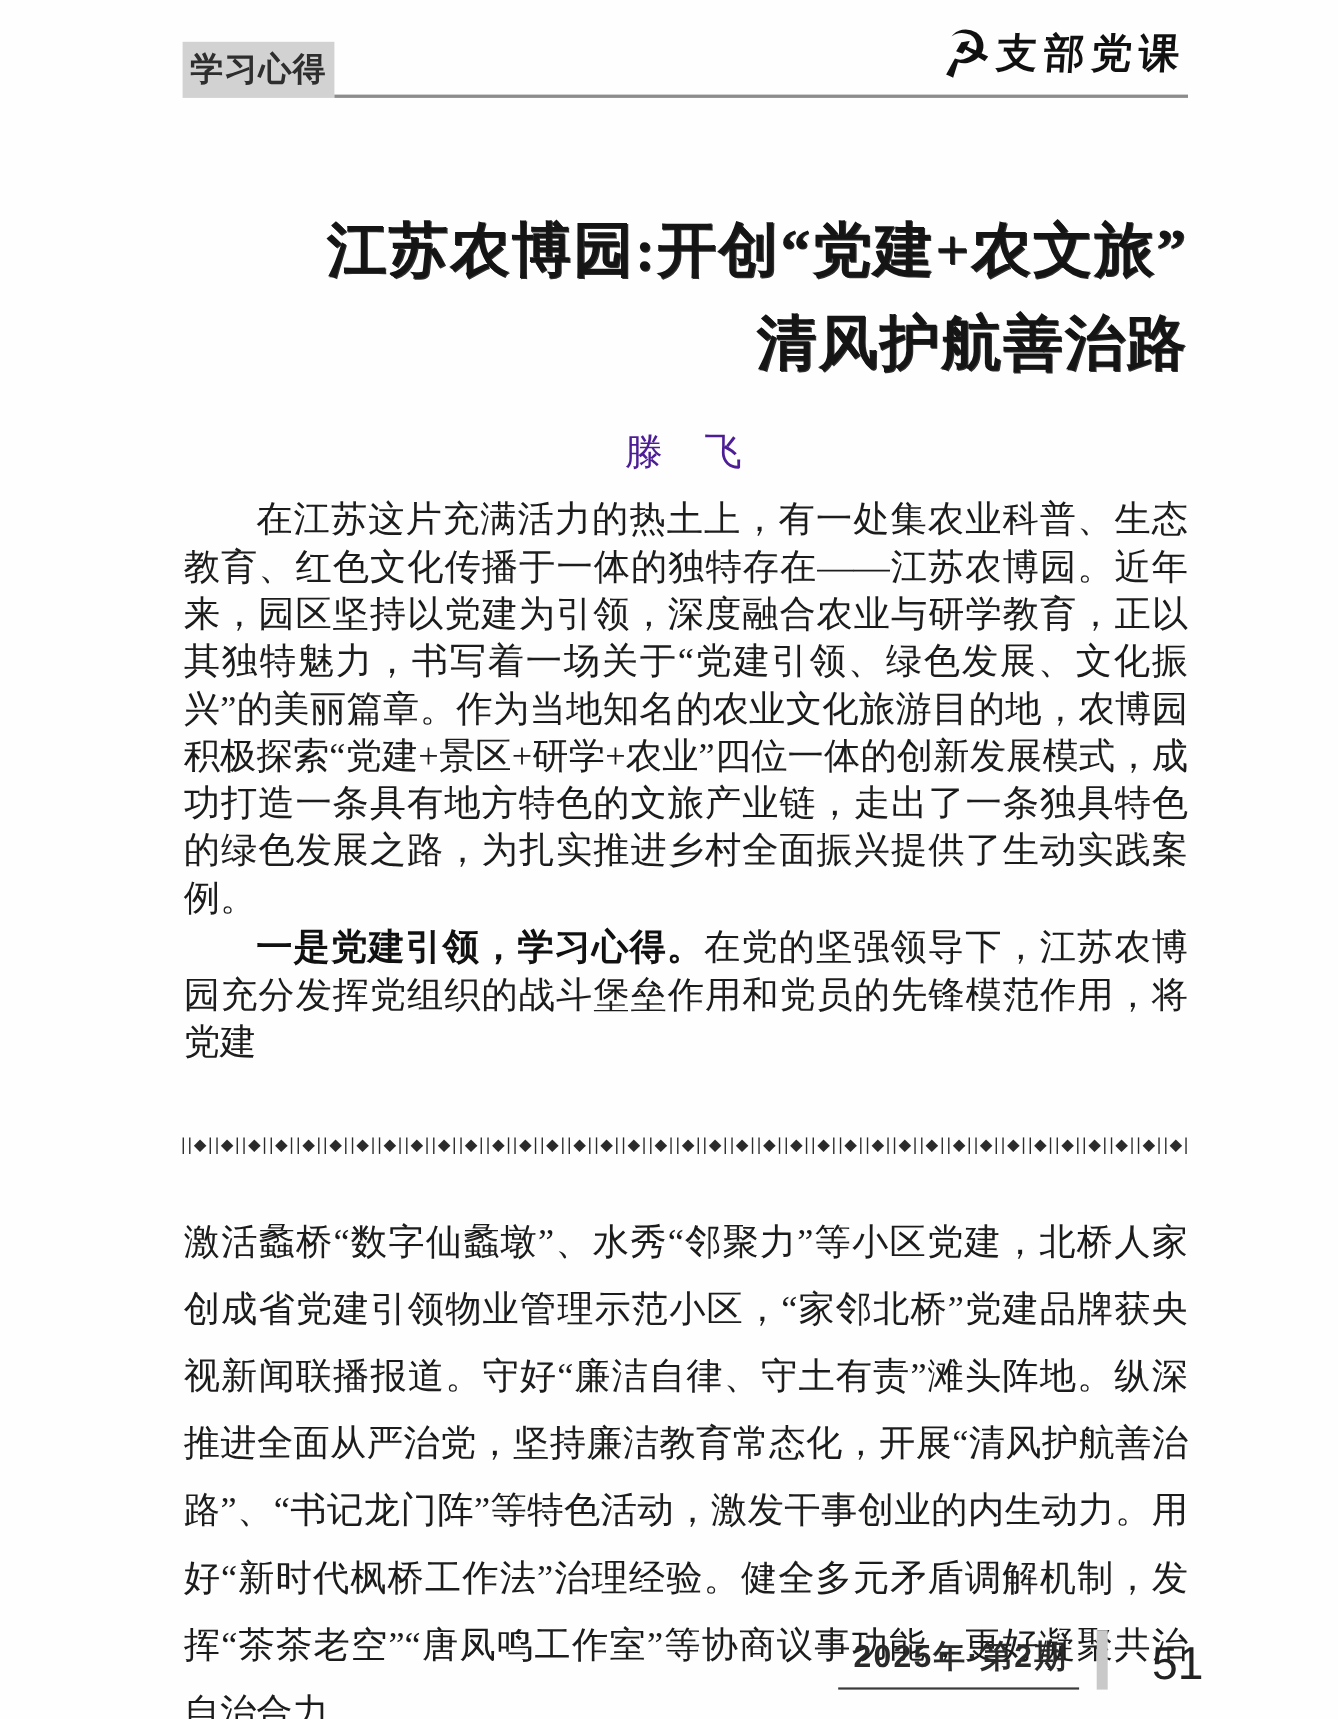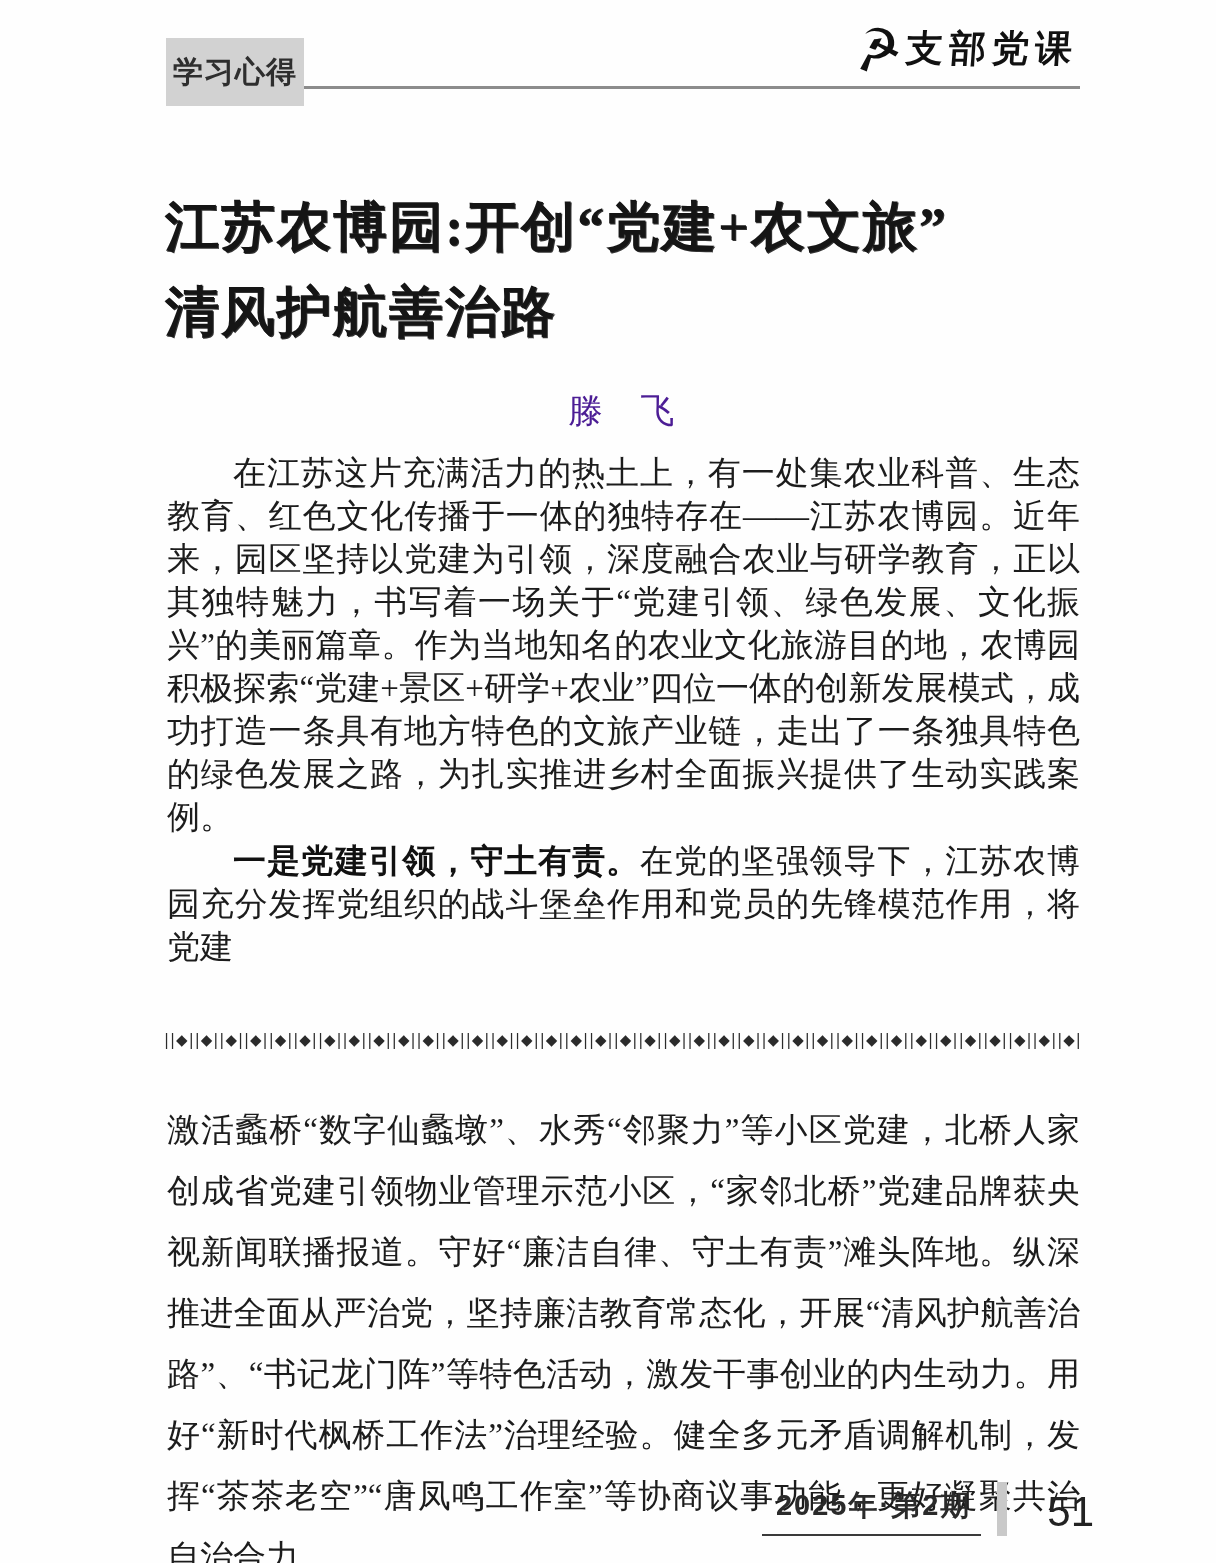--- a/index.html
+++ b/index.html
@@ -16,21 +16,21 @@
     font-family: "Liberation Serif", serif;
     color: #1f1f1f;
   }
 
   
   .section-tag {
     position: absolute;
     left: 166px;
     top: 38px;
     width: 138px;
-    height: 68px;
+    height: 51px;
     background: #d2d2d2;
     display: flex;
     align-items: center;
     justify-content: center;
     font-family: "Liberation Sans", sans-serif;
     font-weight: 700;
     font-size: 30px;
     color: #2e2e2e;
     letter-spacing: 1px;
   }
@@ -66,21 +66,21 @@
     transform: skewX(-4deg);
     padding-bottom: 4px;
   }
 
   
   .title {
     position: absolute;
     left: 165px;
     width: 915px;
     top: 185px;
-    text-align: left;
+    text-align: right;
     font-weight: 900;
     font-size: 54px;
     line-height: 85px;
     letter-spacing: 2px;
     color: #151515;
     text-shadow: 1px 1px 0 #333;
   }
   .author {
     position: absolute;
     left: 165px;
@@ -186,21 +186,21 @@
   </div>
 
   <div class="title">
     <div>江苏农博园:开创“党建+农文旅”</div>
     <div>清风护航善治路</div>
   </div>
   <div class="author">滕　飞</div>
 
   <div class="body-block body-block-1">
     <p>在江苏这片充满活力的热土上，有一处集农业科普、生态教育、红色文化传播于一体的独特存在——江苏农博园。近年来，园区坚持以党建为引领，深度融合农业与研学教育，正以其独特魅力，书写着一场关于“党建引领、绿色发展、文化振兴”的美丽篇章。作为当地知名的农业文化旅游目的地，农博园积极探索“党建+景区+研学+农业”四位一体的创新发展模式，成功打造一条具有地方特色的文旅产业链，走出了一条独具特色的绿色发展之路，为扎实推进乡村全面振兴提供了生动实践案例。</p>
-    <p><span class="lead-bold">一是党建引领，守土有责。</span><span>在党的坚强领导下，江苏农博园充分发挥党组织的战斗堡垒作用和党员的先锋模范作用，将党建</span></p>
+    <p><span class="lead-bold">一是党建引领，学习心得。</span><span>在党的坚强领导下，江苏农博园充分发挥党组织的战斗堡垒作用和党员的先锋模范作用，将党建</span></p>
   </div>
 
   <div class="section-divider">||◆||◆||◆||◆||◆||◆||◆||◆||◆||◆||◆||◆||◆||◆||◆||◆||◆||◆||◆||◆||◆||◆||◆||◆||◆||◆||◆||◆||◆||◆||◆||◆||◆||◆||◆||◆||◆||◆||◆||◆||◆||◆||◆||◆||◆||◆||◆||◆||◆||◆||◆||◆||◆||◆||◆||◆||◆||◆||◆||◆</div>
 
   <div class="body-block body-block-2">
     <p class="no-indent">激活蠡桥“数字仙蠡墩”、水秀“邻聚力”等小区党建，北桥人家创成省党建引领物业管理示范小区，“家邻北桥”党建品牌获央视新闻联播报道。守好“廉洁自律、守土有责”滩头阵地。纵深推进全面从严治党，坚持廉洁教育常态化，开展“清风护航善治路”、“书记龙门阵”等特色活动，激发干事创业的内生动力。用好“新时代枫桥工作法”治理经验。健全多元矛盾调解机制，发挥“茶茶老空”“唐凤鸣工作室”等协商议事功能，更好凝聚共治自治合力。</p>
   </div>
 
   <div class="footer">
     <span class="issue">2025年·第2期</span>

